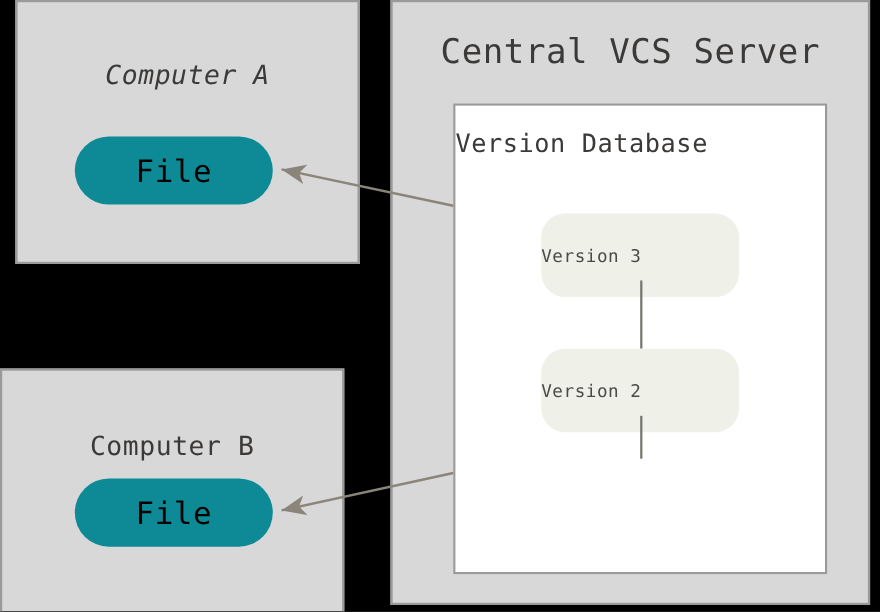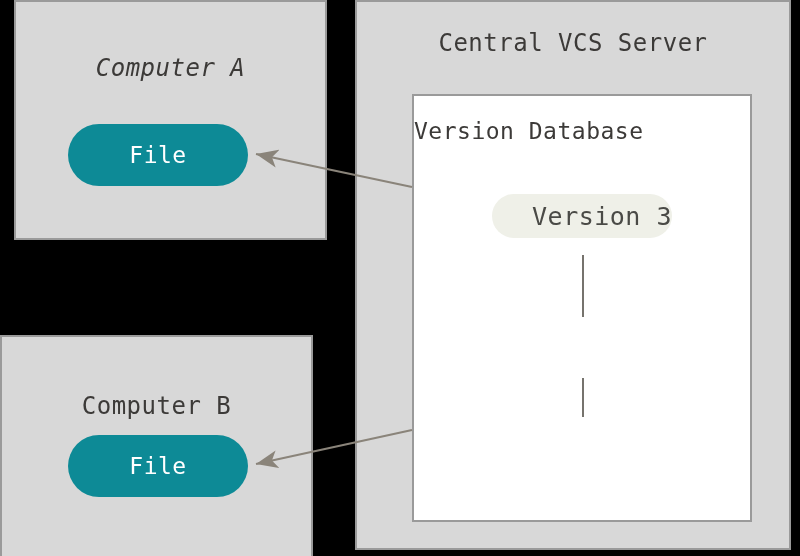--- a/index.html
+++ b/index.html
@@ -50,34 +50,34 @@
     left: 0;
     right: 0;
     text-align: center;
     color: #3c3a38;
     font-size: 24px;
     letter-spacing: 0.5px;
     white-space: nowrap;
   }
   #panel-computer-a .panel-title { top: 52px; }
   #panel-computer-b .panel-title { top: 55px; }
-  #panel-server .panel-title { top: 27px; font-size: 24px; }
+  #panel-server .panel-title { top: 27px; font-size: 31px; }
 
   
   .file-pill {
     position: absolute;
     width: 180px;
     height: 62px;
     background: #0d8a96;
     border-radius: 31px;
     display: flex;
     align-items: center;
     justify-content: center;
-    color: #ffffff;
-    font-size: 23px;
+    color: #000000;
+    font-size: 28px;
     letter-spacing: 0.5px;
   }
   #file-pill-a { left: 68px; top: 124px; }
   #file-pill-b { left: 68px; top: 435px; }
 
   
   #version-database {
     position: absolute;
     left: 412px;
     top: 94px;
@@ -95,28 +95,28 @@
     color: #3c3a38;
     font-size: 23px;
     letter-spacing: 0.5px;
     white-space: nowrap;
   }
 
   .version-pill {
     position: absolute;
     left: 78px;
     width: 180px;
-    height: 44px;
+    height: 76px;
     background: #eff0e8;
     border-radius: 22px;
     display: flex;
     align-items: center;
-    justify-content: flex-end;
+    justify-content: flex-start;
     color: #4a4a46;
-    font-size: 25px;
+    font-size: 16px;
     letter-spacing: 0.5px;
   }
   #version-pill-0 { top: 98px; }
   #version-pill-1 { top: 221px; }
   #version-pill-2 { top: 321px; }
 
   .version-link {
     position: absolute;
     left: 168px;
     width: 2px;
@@ -159,20 +159,23 @@
   </div>
 
   <div id="version-database">
     <div class="db-title">Version Database</div>
 
     <div class="version-pill" id="version-pill-0">
       <span>Version 3</span>
     </div>
     <div class="version-link" id="version-link-0"></div>
 
+    <div class="version-pill" id="version-pill-1">
+      <span>Version 2</span>
+    </div>
     <div class="version-link" id="version-link-1"></div>
 
   </div>
 
   <svg id="arrow-layer" viewBox="0 0 800 556" xmlns="http://www.w3.org/2000/svg">
     <defs>
       <marker id="head-a" markerWidth="11" markerHeight="9" refX="10" refY="4.5" orient="auto" markerUnits="strokeWidth">
         <path d="M 10 4.5 L 0 0.4 L 2.6 4.5 L 0 8.6 Z" fill="#8a847a"></path>
       </marker>
       <marker id="head-b" markerWidth="11" markerHeight="9" refX="10" refY="4.5" orient="auto" markerUnits="strokeWidth">

